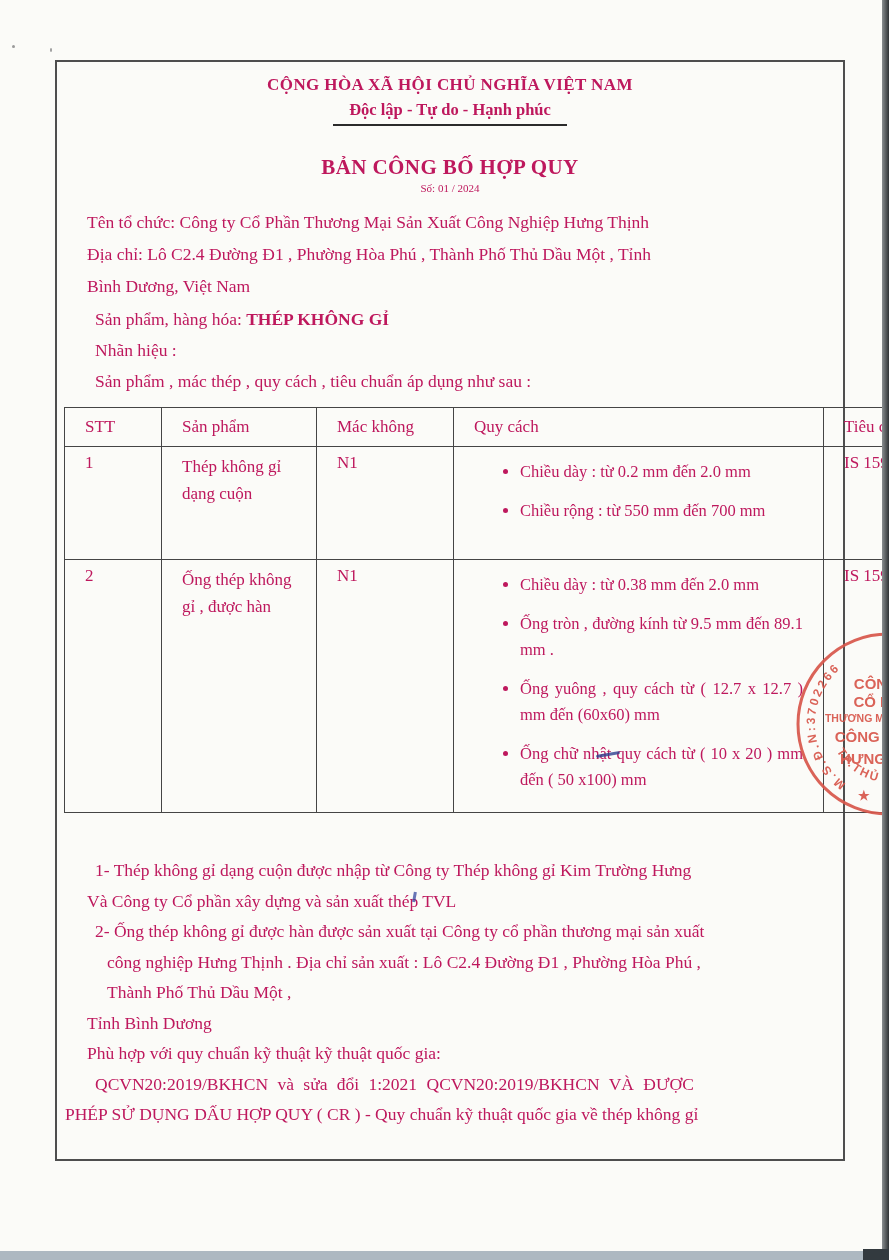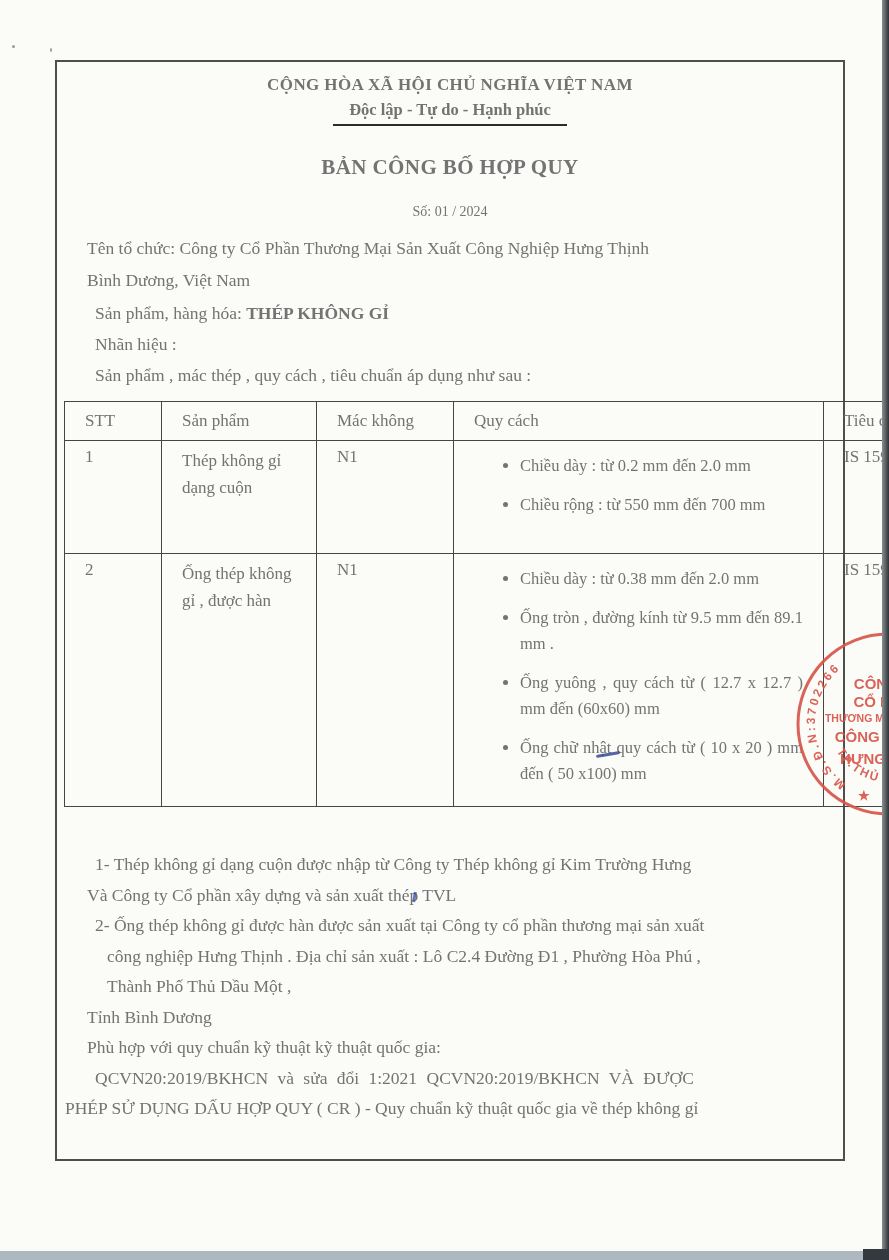--- a/index.html
+++ b/index.html
@@ -1,17 +1,17 @@
 <!DOCTYPE html>
 <html><head>
 <meta charset="utf-8">
 <style>
   html,body{margin:0;padding:0;}
   .screen{position:relative;width:889px;height:1260px;background:#fbfbf8;overflow:hidden;
-          font-family:"Liberation Serif", serif;color:#737373;}
+          font-family:"Liberation Serif", serif;color:#be185d;}
   
   .edge-band-right{position:absolute;right:0;top:0;width:7px;height:1260px;
     background:linear-gradient(to right,#8a8f91,#2f3335);}
   .bottom-bar{position:absolute;left:0;top:1251px;width:889px;height:9px;background:#adb8c1;}
   .bottom-bar-dark{position:absolute;right:0;top:1249px;width:26px;height:11px;background:#333a3f;}
   .speck{position:absolute;background:#9a9a9a;border-radius:50%;}
   .ink-dash{position:absolute;left:596px;top:753px;width:24px;height:3px;background:#2e3f8f;
     transform:rotate(-10deg);border-radius:2px;opacity:.8;}
   .ink-tick{position:absolute;left:413px;top:892px;width:3px;height:10px;background:#3548a0;
     transform:rotate(10deg);opacity:.75;}
@@ -19,21 +19,21 @@
   
   .frame{position:absolute;left:55px;top:60px;width:790px;height:1101px;border:2px solid #4e4e4e;
     box-sizing:border-box;}
 
   .center{text-align:center;}
   .nat-line1{margin-top:13px;font-size:17px;font-weight:bold;letter-spacing:.4px;}
   .nat-line2-wrap{margin-top:5px;}
   .nat-line2{display:inline-block;font-size:16.5px;font-weight:bold;
     border-bottom:2px solid #2b2b2b;padding:0 16px 4px 16px;}
   .doc-title{margin-top:29px;font-size:21px;font-weight:bold;letter-spacing:.4px;}
-  .doc-number{margin-top:24px;font-size:14px;}
+  .doc-number{margin-top:2px;font-size:11px;}
 
   .org-block{margin-top:12px;font-size:17.5px;line-height:32px;}
   .ml30{margin-left:30px;}
   .ml38{margin-left:38px;}
   .ml50{margin-left:50px;}
   .ml8{margin-left:8px;}
   .product-block{margin-top:2px;font-size:17.5px;line-height:31px;}
   .bold{font-weight:bold;}
 
   table.spec{border-collapse:collapse;margin-left:7px;margin-top:10px;width:776px;table-layout:fixed;}
@@ -74,20 +74,21 @@
     <div class="center nat-line1">CỘNG HÒA XÃ HỘI CHỦ NGHĨA VIỆT NAM</div>
     <div class="center nat-line2-wrap">
       <span class="nat-line2">Độc lập - Tự do - Hạnh phúc</span>
     </div>
 
     <div class="center doc-title">BẢN CÔNG BỐ HỢP QUY</div>
     <div class="center doc-number">Số: 01 / 2024</div>
 
     <div class="org-block">
       <div class="ml30">Tên tổ chức: Công ty Cổ Phần Thương Mại Sản Xuất Công Nghiệp Hưng Thịnh</div>
+      <div class="ml30">Địa chỉ: Lô C2.4 Đường Đ1 , Phường Hòa Phú , Thành Phố Thủ Dầu Một , Tỉnh</div>
       <div class="ml30">Bình Dương, Việt Nam</div>
     </div>
 
     <div class="product-block">
       <div class="ml38"><span>Sản phẩm, hàng hóa: </span><span class="bold">THÉP KHÔNG GỈ</span></div>
       <div class="ml38">Nhãn hiệu :</div>
       <div class="ml38">Sản phẩm , mác thép , quy cách , tiêu chuẩn áp dụng như sau :</div>
     </div>
 
     <table class="spec">

